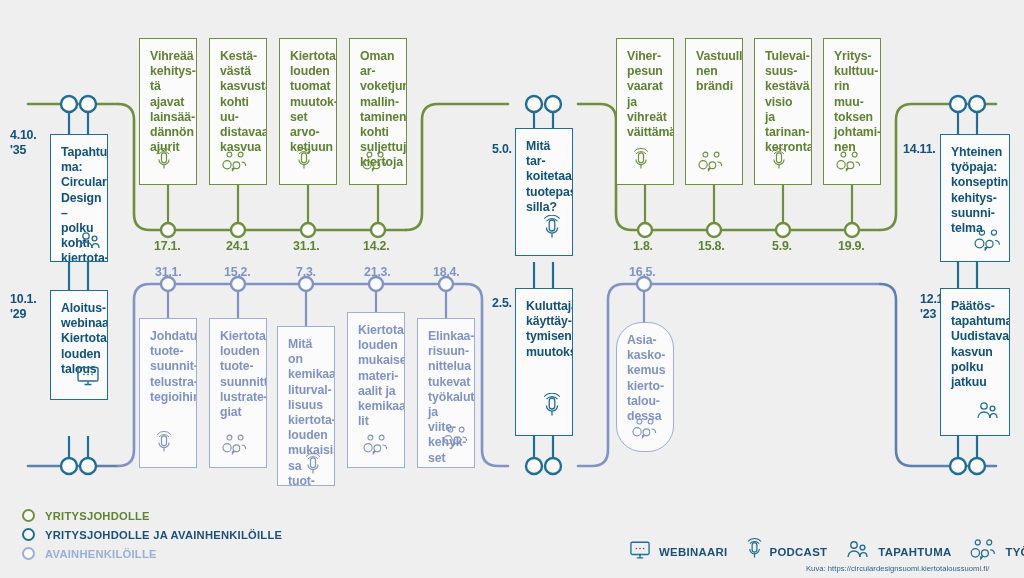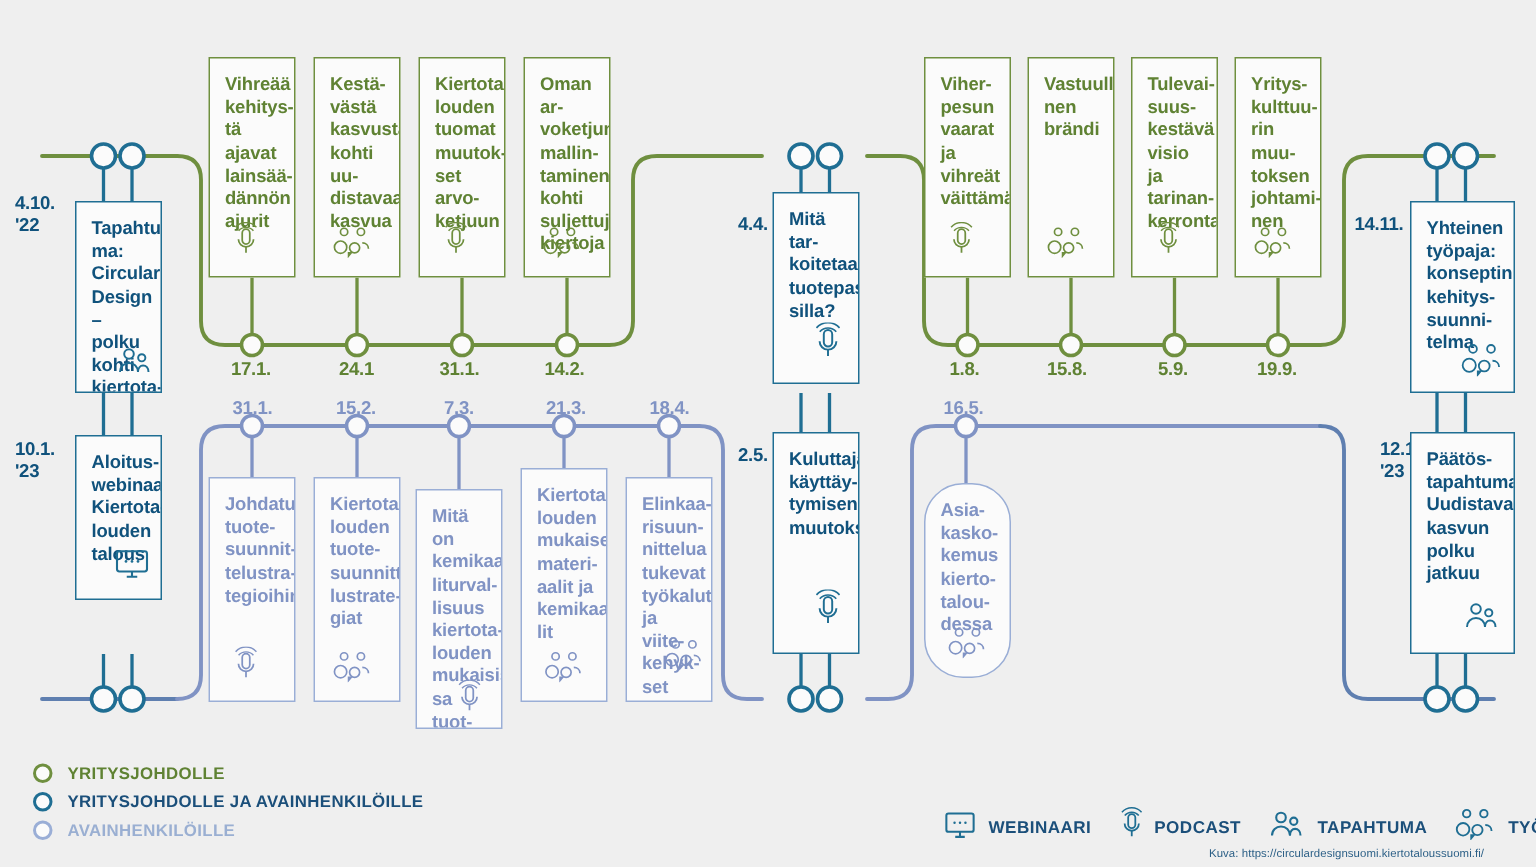--- a/index.html
+++ b/index.html
@@ -167,60 +167,60 @@
       <circle cx="534" cy="466" r="8"></circle>
       <circle cx="553" cy="466" r="8"></circle>
       <circle cx="958" cy="104" r="8"></circle>
       <circle cx="977" cy="104" r="8"></circle>
       <circle cx="958" cy="466" r="8"></circle>
       <circle cx="977" cy="466" r="8"></circle>
     </g>
   </svg>
 
   <div class="dlabel navy" style="left:10px;top:128px;">4.10.
-'22</div>
+'35</div>
   <div class="card navy" style="left:50px;top:134px;width:58px;height:128px;">
     <span class="txt">Tapahtu-
 ma:
 Circular
 Design
 – polku
 kohti
 kiertota-
 loutta</span>
     <span class="cicon" style="right:4px;bottom:6px;">
       <svg width="26" height="20" viewBox="0 0 26 20" fill="none" stroke="#1f6e93" stroke-width="1.3">
         <circle cx="9" cy="5" r="3.2"></circle>
           <circle cx="17.5" cy="7.5" r="2.4"></circle>
         <path d="M3 17c0-3.6 2.7-6 6-6s6 2.4 6 6"></path>
           <path d="M15 17c0-2.6 1.4-4.4 3.4-4.4S22 14.4 22 17"></path>
       </svg>
     </span>
   </div>
 
   <div class="dlabel navy" style="left:10px;top:292px;">10.1.
-'23</div>
+'29</div>
   <div class="card navy" style="left:50px;top:290px;width:58px;height:110px;">
     <span class="txt">Aloitus-
 webinaari:
 Kiertota-
 louden
 talous</span>
     <span class="cicon" style="right:6px;bottom:8px;">
       <svg width="26" height="22" viewBox="0 0 26 22" fill="none" stroke="#1f6e93" stroke-width="1.4">
         <rect x="3" y="2.5" width="20" height="13.5" rx="1.6"></rect>
         <circle cx="9" cy="9.3" r="0.9" fill="#1f6e93" stroke="none"></circle>
         <circle cx="13" cy="9.3" r="0.9" fill="#1f6e93" stroke="none"></circle>
         <circle cx="17" cy="9.3" r="0.9" fill="#1f6e93" stroke="none"></circle>
         <path d="M13 16v3.2M9.5 19.5h7"></path>
       </svg>
     </span>
   </div>
 
-  <div class="dlabel navy" style="left:492px;top:142px;">4.4.</div>
+  <div class="dlabel navy" style="left:492px;top:142px;">5.0.</div>
   <div class="card navy" style="left:515px;top:128px;width:58px;height:128px;">
     <span class="txt">Mitä tar-
 koitetaan
 tuotepas-
 silla?</span>
     <span class="cicon" style="right:10px;bottom:10px;">
       <svg width="20" height="26" viewBox="0 0 20 26" fill="none" stroke="#1f6e93" stroke-width="1.3">
         <rect x="7.2" y="5" width="5.6" height="11" rx="2.8"></rect>
         <path d="M4.4 12.5a5.6 5.6 0 0 0 11.2 0"></path>
         <path d="M10 18.2v4.2"></path>

